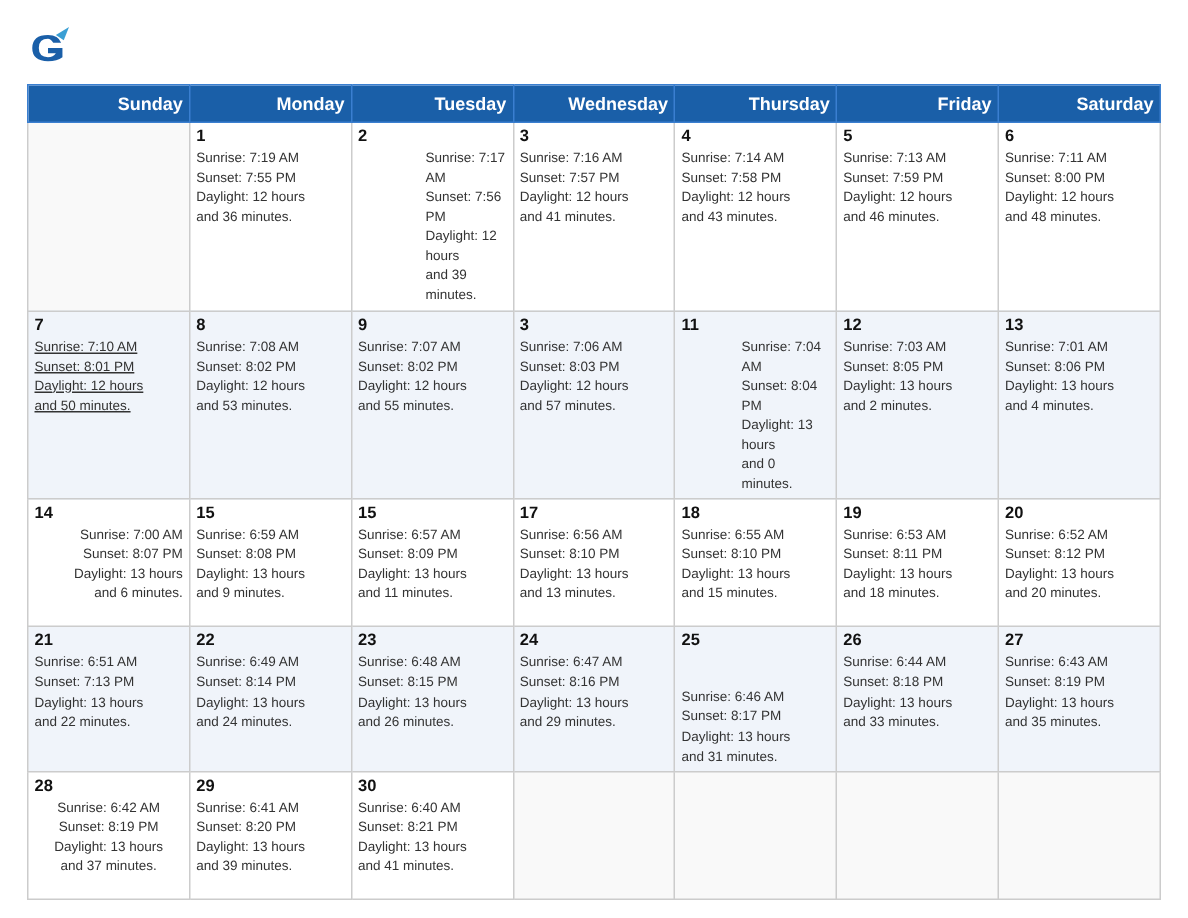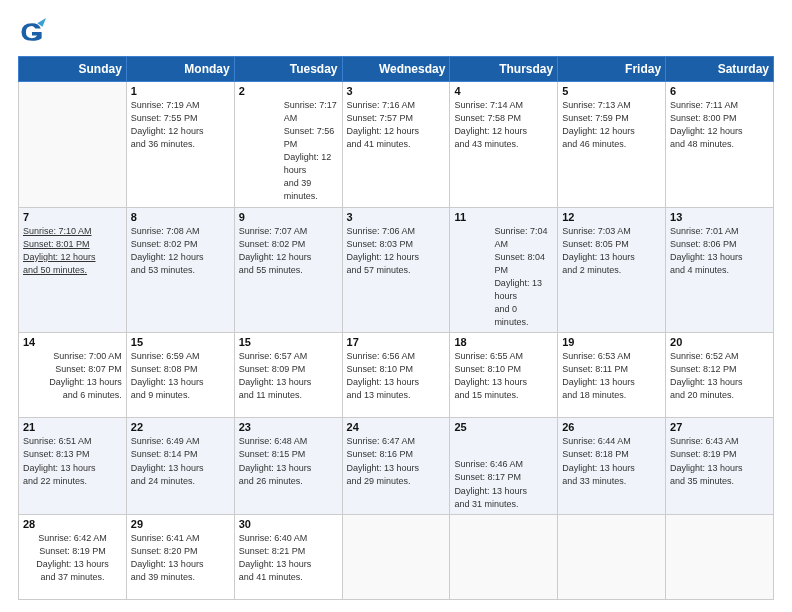--- a/index.html
+++ b/index.html
@@ -278,21 +278,21 @@
             <div class="day-info" style="white-space: pre-line;">Sunrise: 6:52 AM
 Sunset: 8:12 PM
 Daylight: 13 hours
 and 20 minutes.</div>
           </td>
         </tr>
         <tr class="row-alt">
           <td>
             <span class="day-num">21</span>
             <div class="day-info" style="white-space: pre-line;">Sunrise: 6:51 AM
-Sunset: 8:13 PM
+Sunset: 7:13 PM
 Daylight: 13 hours
 and 22 minutes.</div>
           </td>
           <td>
             <span class="day-num">22</span>
             <div class="day-info" style="white-space: pre-line;">Sunrise: 6:49 AM
 Sunset: 8:14 PM
 Daylight: 13 hours
 and 24 minutes.</div>
           </td>

